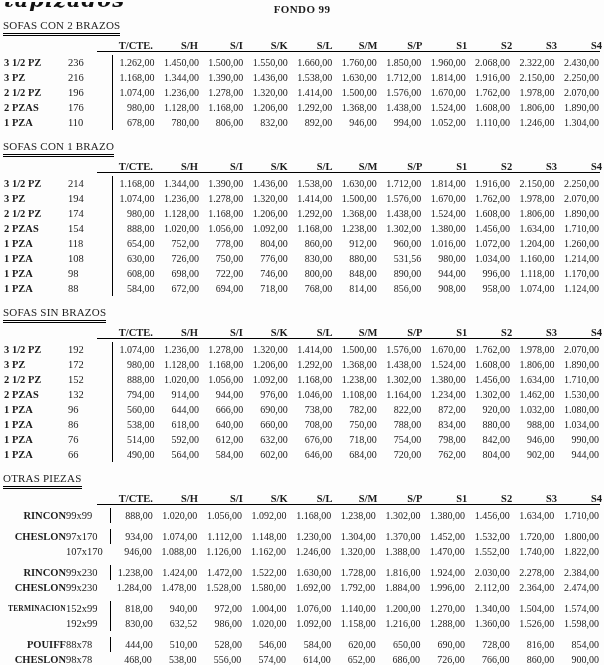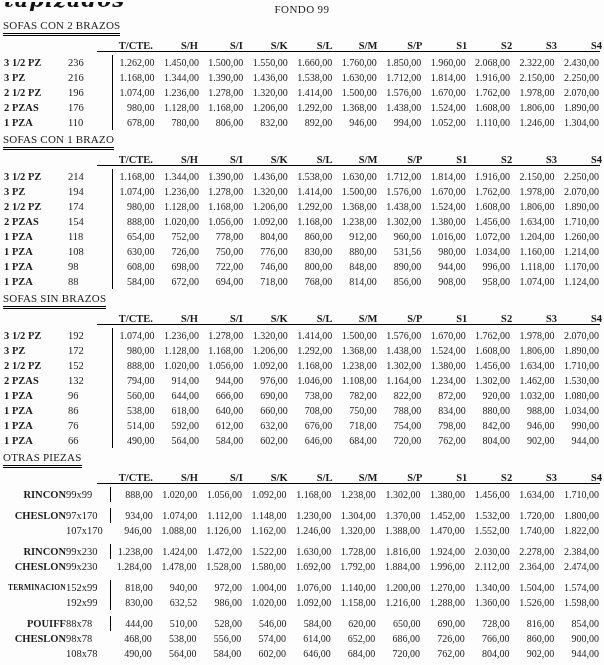--- a/index.html
+++ b/index.html
@@ -9,23 +9,23 @@
   }
   .page{position:relative;padding:2px 2px 0 2px}
   
   .logo{height:13px;overflow:hidden;margin-left:2px;width:120px}
   .logo-inner{
     font-family:"DejaVu Serif", serif;font-style:italic;font-weight:bold;
     font-size:21px;line-height:26px;margin-top:-15px;letter-spacing:1px;color:#111;
   }
   .doc-title{
     position:absolute;top:3px;left:0;width:100%;text-align:center;
-    font-size:11px;letter-spacing:.4px;
+    font-size:11px;letter-spacing:.4px;font-weight:bold;
   }
-  section{margin-top:2px}
+  section{margin-top:9px}
   section:first-of-type{margin-top:3px}
   .stitle{font-size:11px;line-height:14px;letter-spacing:.2px;margin-left:1px}
   .dbl{display:inline-block;border-bottom:1px solid #000;padding-bottom:1px}
   .dbl>span{display:inline-block;border-bottom:1px solid #000;padding-bottom:1px}
   .hrow{position:relative;display:flex;height:15px;align-items:flex-end;margin-bottom:4px}
   .hspacer{width:106px}
   .hcells{flex:1;display:grid;grid-template-columns:repeat(11,1fr)}
   .hcell{text-align:right;font-weight:bold;font-size:10.5px;white-space:nowrap}
   .hline{position:absolute;left:95px;right:2px;bottom:-1px;height:1px;background:#000}
   .row{display:flex;height:15px;line-height:15px}

